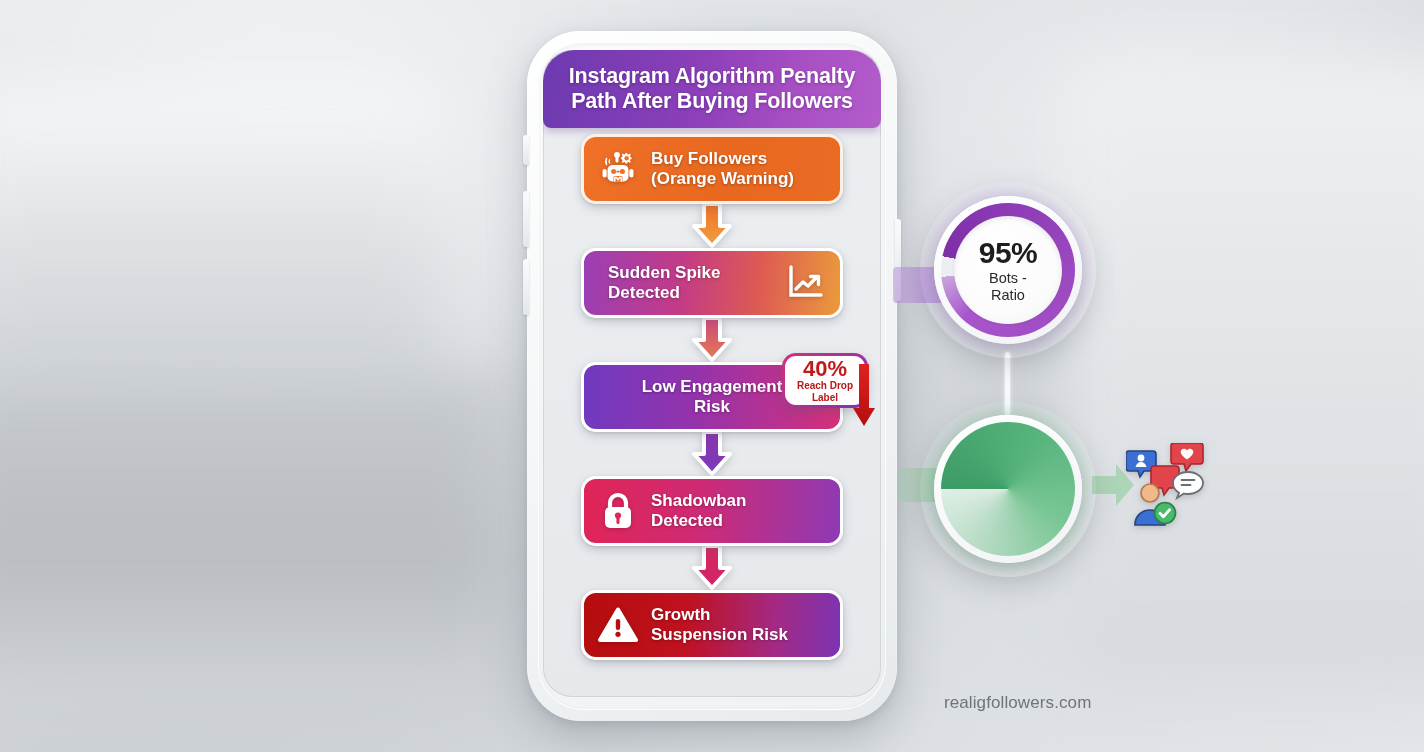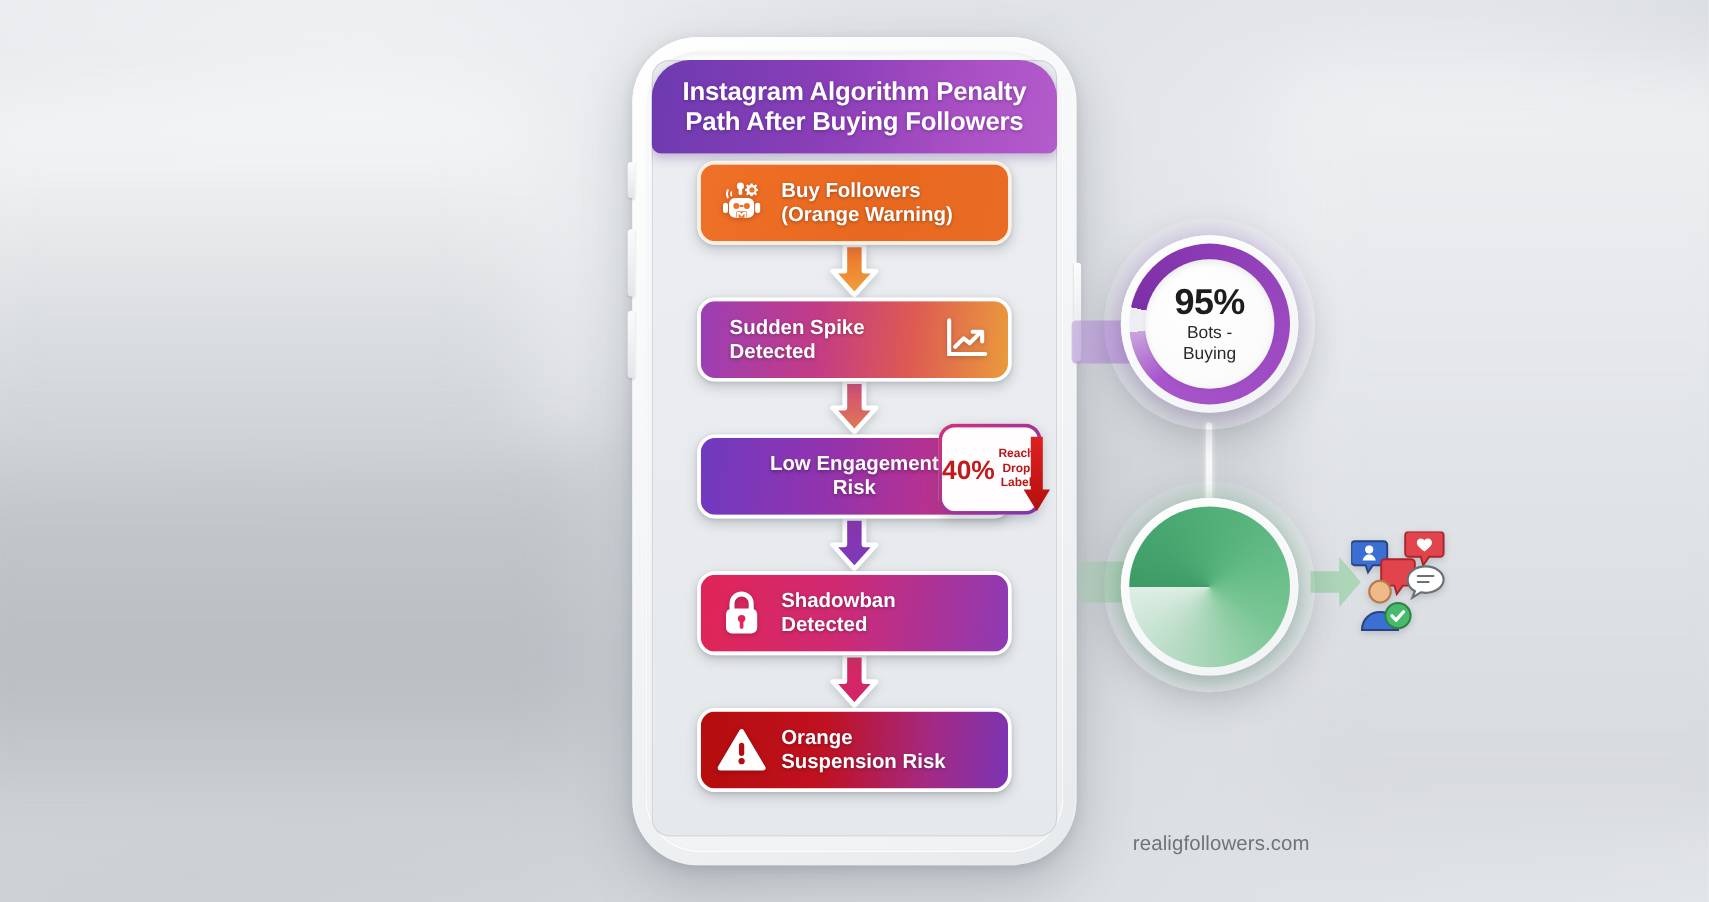--- a/index.html
+++ b/index.html
@@ -42,21 +42,21 @@
                 inset 0 1px 2px rgba(255,255,255,.95);
   }
   #phone-inner-bezel {
     position:absolute; left:11px; top:11px; right:11px; bottom:11px;
     border-radius:45px;
     background: linear-gradient(150deg,#fdfdfe 0%,#eff1f3 100%);
     box-shadow: inset 0 0 0 1px rgba(255,255,255,.9), inset 0 2px 6px rgba(130,140,150,.16);
   }
   #phone-screen {
     position:absolute; left:16px; top:19px; right:16px; bottom:24px;
-    border-radius:15px; overflow:hidden;
+    border-radius:29px; overflow:hidden;
     background: linear-gradient(180deg,#eceef1 0%,#e6e9ec 100%);
     box-shadow: inset 0 0 0 1px rgba(190,196,202,.55);
   }
   .side-btn {
     position:absolute; background: linear-gradient(180deg,#fbfbfc,#e3e6e9);
     box-shadow: 0 1px 2px rgba(120,128,136,.35);
   }
   #btn-silent { left:-4px; top:104px; width:6px; height:30px; border-radius:3px 0 0 3px; }
   #btn-vol-up { left:-4px; top:160px; width:6px; height:56px; border-radius:3px 0 0 3px; }
   #btn-vol-down { left:-4px; top:228px; width:6px; height:56px; border-radius:3px 0 0 3px; }
@@ -98,24 +98,24 @@
   #node-spike      { background: linear-gradient(95deg,#9b3fb5 0%,#c33b86 38%,#dd5a53 68%,#ea9a3c 100%); gap: 40px; }
   #node-lowengage  { background: linear-gradient(95deg,#6f3ac0 0%,#9333ad 42%,#d4307a 100%); }
   #node-shadowban  { background: linear-gradient(95deg,#e02557 0%,#cf2a74 45%,#8e3ab4 100%); }
   #node-suspension { background: linear-gradient(95deg,#b50d0d 0%,#c01120 40%,#a32a86 75%,#7b34b3 100%); }
 
   .arrow-wrap { position:relative; height:44px; display:flex; justify-content:center; align-items:center; }
   .arrow-wrap svg { display:block; filter: drop-shadow(0 2px 4px rgba(80,90,100,.28)); }
 
   
   #badge-40 {
-    position:absolute; right:-28px; top:-12px; width:86px; height:76px;
+    position:absolute; right:-28px; top:-12px; width:86px; height:55px;
     background:#fffdfd; border:3px solid transparent;
     border-radius:14px; z-index:5;
-    display:flex; flex-direction:row; align-items:center; justify-content:center;
+    display:flex; flex-direction:column; align-items:center; justify-content:center;
     box-shadow: 0 4px 10px rgba(80,90,100,.28);
     background-image: linear-gradient(#fffdfd,#fffdfd), linear-gradient(135deg,#d4307a,#7b34b3);
     background-origin: border-box; background-clip: padding-box, border-box;
   }
   #badge-40-value { color:#c21a1a; font-size:22px; font-weight:bold; line-height:23px; }
   #badge-40-caption { color:#b81818; font-size:10px; font-weight:bold; line-height:12px; text-align:center; }
   #badge-40-arrow { position:absolute; right:-12px; top:4px; }
 
   
   #connector-purple {
@@ -330,37 +330,37 @@
 
       <div class="flow-row">
         <div class="node" id="node-suspension">
           <div class="node-icon">
             <svg width="42" height="38" viewBox="0 0 42 38">
               <path d="M21 3.5L39 34H3z" fill="#fff" stroke="#fff" stroke-width="4" stroke-linejoin="round"></path>
               <rect x="18.8" y="13" width="4.4" height="11" rx="2.2" fill="#b50d0d"></rect>
               <circle cx="21" cy="28.3" r="2.6" fill="#b50d0d"></circle>
             </svg>
           </div>
-          <div class="node-label">Orange
+          <div class="node-label">Growth
 Suspension Risk</div>
         </div>
       </div>
 
     </div>
   </div>
 </div>
 
 <div class="circle-badge" id="circle-bots">
   <div class="ring-halo"></div>
   <div class="ring ring-outer"></div>
   <div class="ring ring-prog" id="ring-prog-bots"></div>
   <div class="ring-inner">
     <div id="bots-value">95%</div>
     <div id="bots-caption">Bots -
-Buying</div>
+Ratio</div>
   </div>
 </div>
 
 <div class="circle-badge" id="circle-growth">
   <div class="ring-halo"></div>
   <div class="ring ring-outer"></div>
   <div class="ring ring-prog" id="ring-prog-growth"></div>
 </div>
 
 <div id="arrow-to-icons">

